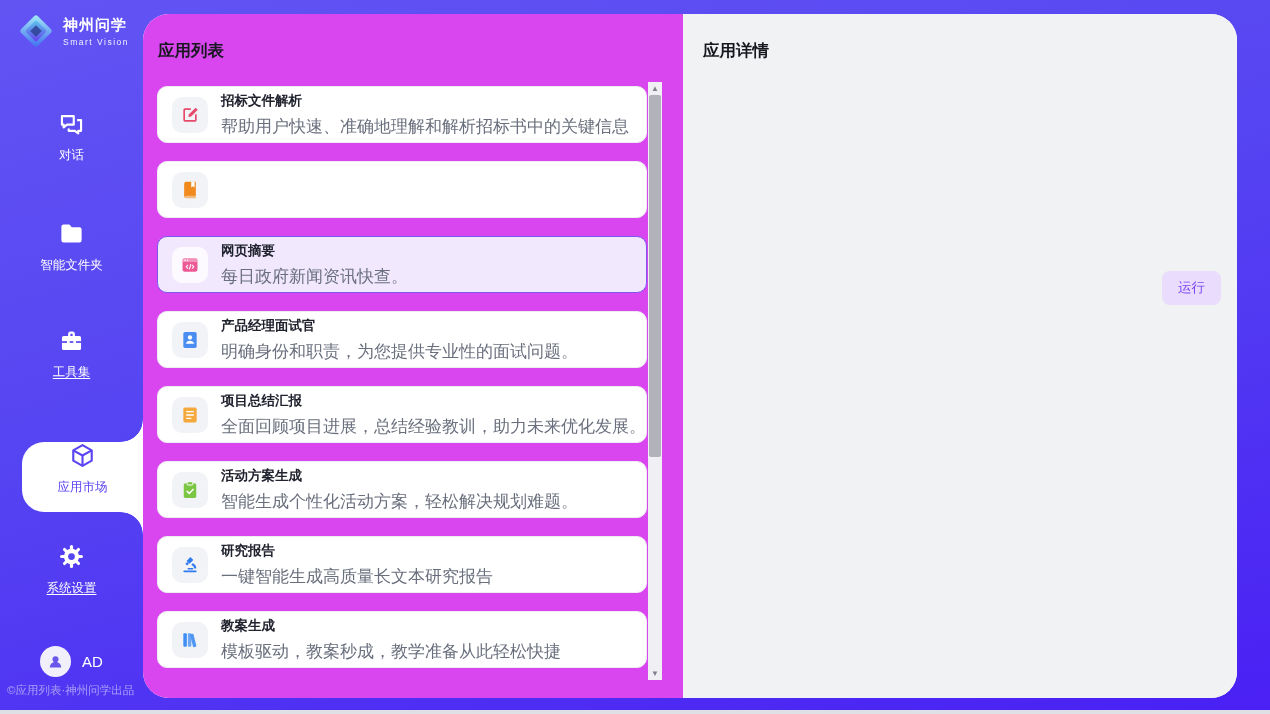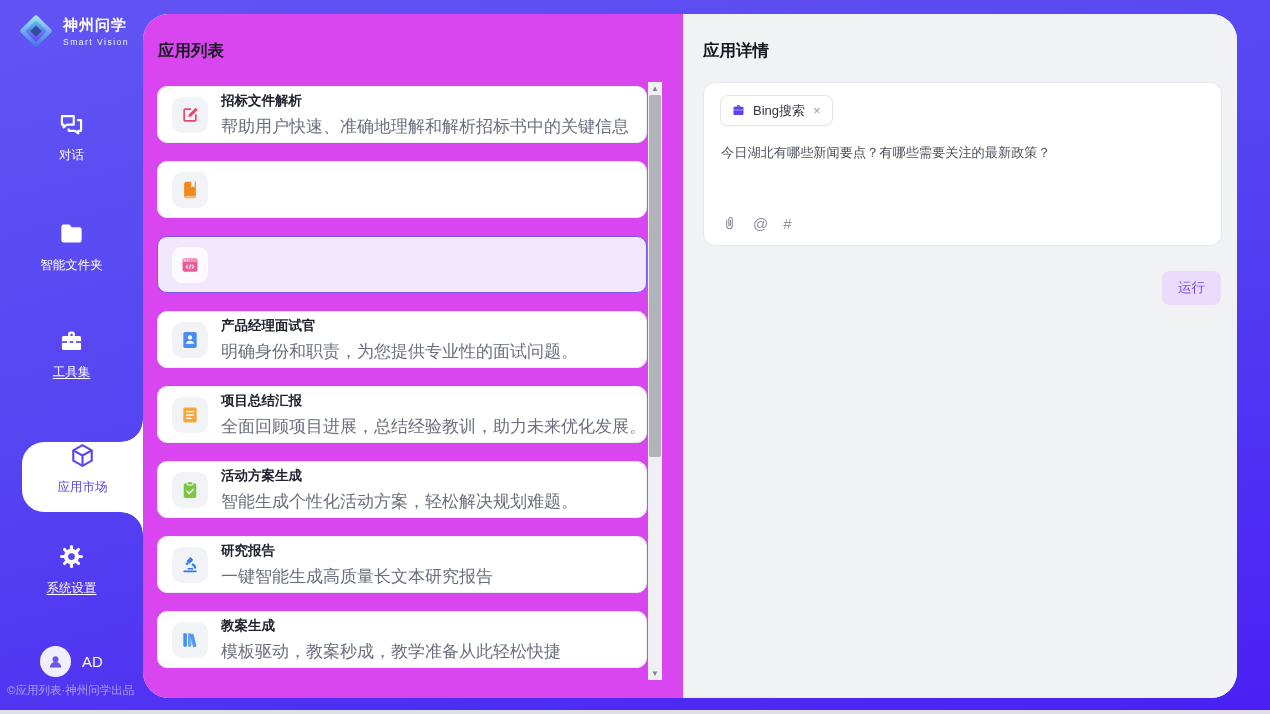--- a/index.html
+++ b/index.html
@@ -223,20 +223,24 @@
         <div class="card item selected">
           <div class="app-ic" style="color: rgb(236, 90, 150);">
             <svg viewBox="0 0 24 24">
               <rect x="3" y="4" width="18" height="16" rx="2.2" fill="currentColor"></rect>
               <rect x="3" y="4" width="18" height="4.5" fill="#fff" opacity=".35"></rect>
               <circle cx="6" cy="6.2" r=".9" fill="#fff"></circle>
                   <circle cx="9" cy="6.2" r=".9" fill="#fff"></circle>
               <path d="M9.6 11.8l-2.1 2.3 2.1 2.3M14.4 11.8l2.1 2.3-2.1 2.3M13 11l-1.8 6.2" stroke="#fff" stroke-width="1.3" fill="none"></path>
             </svg>
           </div>
+          <div class="item-txt">
+            <div class="item-name">网页摘要</div>
+            <div class="item-desc">每日政府新闻资讯快查。</div>
+          </div>
         </div>
 
         <div class="card item">
           <div class="app-ic" style="color: rgb(74, 141, 242);">
             <svg viewBox="0 0 24 24">
               <rect x="4" y="2.5" width="16" height="19" rx="2" fill="currentColor"></rect>
               <circle cx="12" cy="9" r="2.6" fill="#fff"></circle>
               <path d="M7 16.5c.6-2.4 2.6-3.6 5-3.6s4.4 1.2 5 3.6z" fill="#fff"></path>
             </svg>
           </div>
@@ -312,39 +316,19 @@
       <div class="scrollbar">
         <div class="scroll-arrow up">▲</div>
         <div class="scroll-thumb"></div>
         <div class="scroll-arrow down">▼</div>
       </div>
     </div>
 
     <div class="detail-panel">
       <div class="panel-title">应用详情</div>
 
-      <div class="detail-card">
-        <div class="tool-chip">
-          <svg viewBox="0 0 24 24" fill="currentColor">
-            <path d="M9.2 6V5.4A2.4 2.4 0 0 1 11.6 3h.8a2.4 2.4 0 0 1 2.4 2.4V6h3.7A1.5 1.5 0 0 1 20 7.5v10a1.5 1.5 0 0 1-1.5 1.5h-13A1.5 1.5 0 0 1 4 17.5v-10A1.5 1.5 0 0 1 5.5 6zm1.8 0h2V5.4a.4.4 0 0 0-.4-.4h-1.2a.4.4 0 0 0-.4.4z"></path>
-            <path d="M4 10.6h16v1.1H4z" fill="#fff" opacity=".9"></path>
-          </svg>
-          <span class="chip-label">Bing搜索</span>
-          <span class="chip-close">×</span>
-        </div>
-
-        <div class="prompt-text">今日湖北有哪些新闻要点？有哪些需要关注的最新政策？</div>
-
-        <div class="composer-icons">
-          <svg viewBox="0 0 24 24" fill="none" stroke="currentColor" stroke-width="1.6" stroke-linecap="round">
-            <path d="M8 7v8a4 4 0 0 0 8 0V6a2.5 2.5 0 0 0-5 0v8a1.2 1.2 0 0 0 2.4 0V7"></path>
-          </svg>
-          <span class="sym">@</span>
-          <span class="sym">#</span>
-        </div>
-      </div>
 
       <button class="run-btn">运行</button>
     </div>
 
   </div>
 </div>
 </div>
 
 </body></html>

